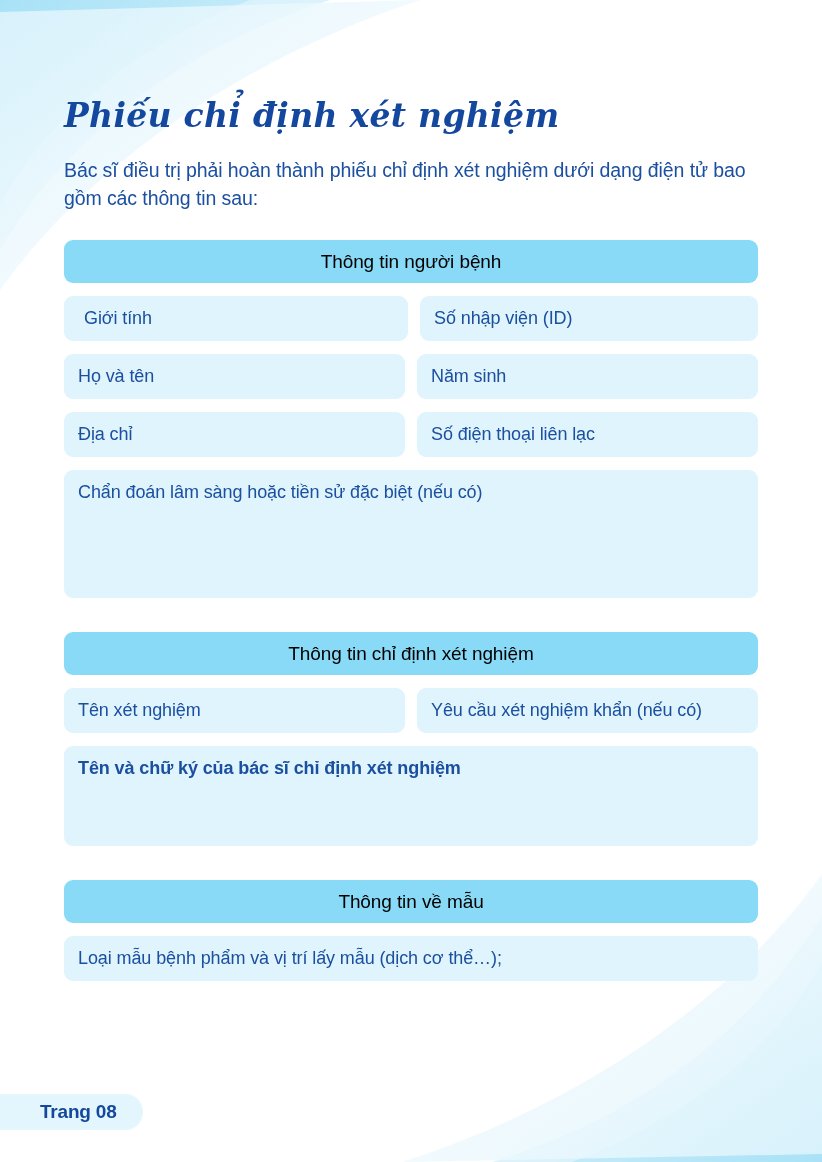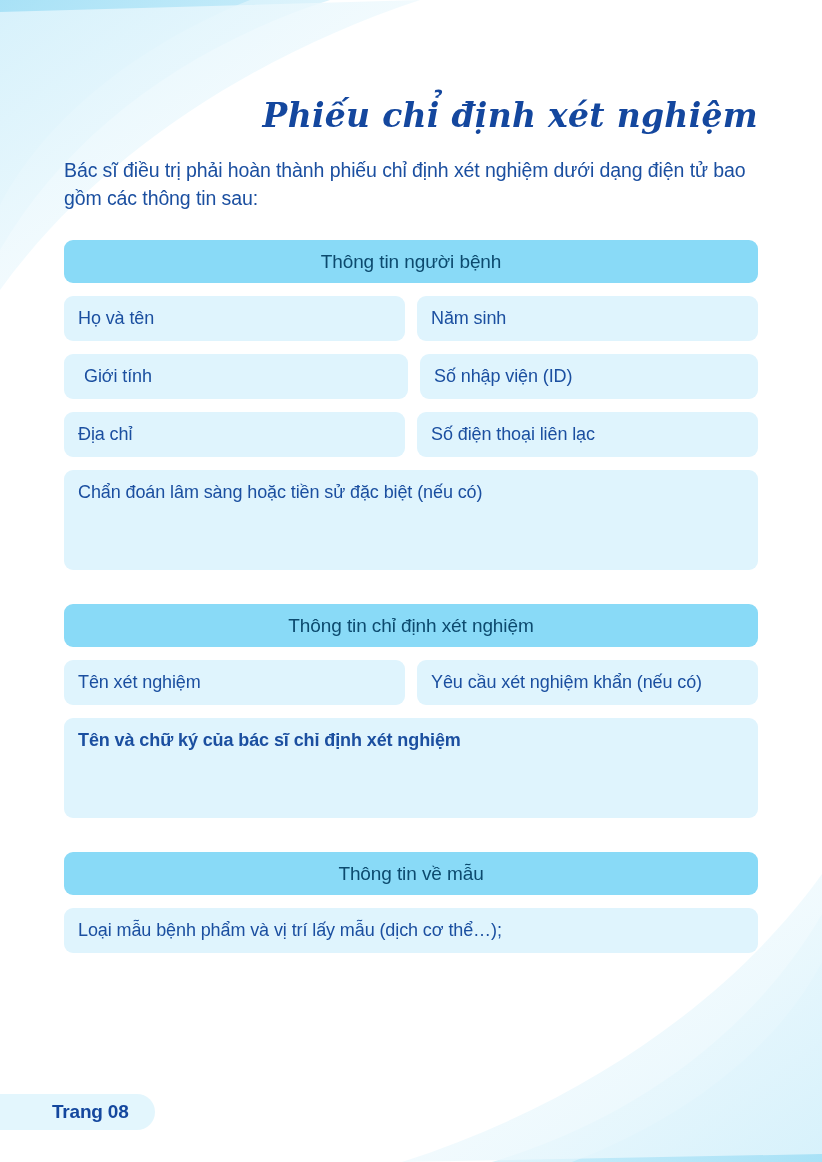--- a/index.html
+++ b/index.html
@@ -34,21 +34,21 @@
   .deco-br { bottom: 0; right: 0; }
 
   
   .content {
     position: relative;
     z-index: 2;
     padding: 0 64px;
   }
 
   .doc-title {
-    text-align: right;
+    text-align: left;
     color: #14479e;
     font-family: "DejaVu Serif", "Liberation Serif", serif;
     font-size: 33px;
     font-weight: bold;
     font-style: italic;
     letter-spacing: 0.3px;
     padding-top: 96px;
     line-height: 1.2;
     white-space: nowrap;
   }
@@ -62,21 +62,21 @@
   }
 
   
   .section-bar {
     background: #89daf7;
     border-radius: 9px;
     height: 43px;
     display: flex;
     align-items: center;
     justify-content: center;
-    color: #0c4a6e;
+    color: #000000;
     font-size: 19px;
     letter-spacing: -0.1px;
   }
 
   .sec1-bar { margin-top: 28px; }
   .sec2-bar { margin-top: 34px; }
   .sec3-bar { margin-top: 34px; }
 
   
   .field {
@@ -89,21 +89,21 @@
   }
 
   .field.one-line {
     height: 45px;
     display: flex;
     align-items: center;
     padding-top: 0;
   }
 
   .field.tall {
-    height: 100px;
+    height: 128px;
   }
 
   .field.tall-sig {
     height: 100px;
     font-weight: bold;
   }
 
   .row {
     display: flex;
     gap: 12px;
@@ -119,21 +119,21 @@
 
   
   .page-pill {
     position: absolute;
     left: 0;
     bottom: 32px;
     z-index: 3;
     background: #e3f6fd;
     border-radius: 0 22px 22px 0;
     height: 36px;
-    padding: 0 26px 0 52px;
+    padding: 0 26px 0 40px;
     display: flex;
     align-items: center;
     color: #14479e;
     font-size: 19px;
     font-weight: bold;
     letter-spacing: -0.2px;
     text-align: center;
   }
 </style>
 </head>
@@ -182,31 +182,31 @@
   </svg>
 
   <div class="content">
 
     <h1 class="doc-title">Phiếu chỉ định xét nghiệm</h1>
 
     <p class="intro">Bác sĩ điều trị phải hoàn thành phiếu chỉ định xét nghiệm dưới dạng điện tử  bao gồm các thông tin sau:</p>
 
     <div class="section-bar sec1-bar">Thông tin người bệnh</div>
 
+    <div class="row">
+      <div class="field one-line indent-extra">Giới tính</div>
+      <div class="field one-line">Số nhập viện (ID)</div>
+    </div>
+
     <div class="row row-first">
       <div class="field one-line">Họ và tên</div>
       <div class="field one-line">Năm sinh</div>
     </div>
 
     <div class="row">
-      <div class="field one-line indent-extra">Giới tính</div>
-      <div class="field one-line">Số nhập viện (ID)</div>
-    </div>
-
-    <div class="row">
       <div class="field one-line">Địa chỉ</div>
       <div class="field one-line">Số điện thoại liên lạc</div>
     </div>
 
     <div class="field tall full">Chẩn đoán lâm sàng hoặc tiền sử đặc biệt (nếu có)</div>
 
     <div class="section-bar sec2-bar">Thông tin chỉ định xét nghiệm</div>
 
     <div class="row row-first">
       <div class="field one-line">Tên xét nghiệm</div>

